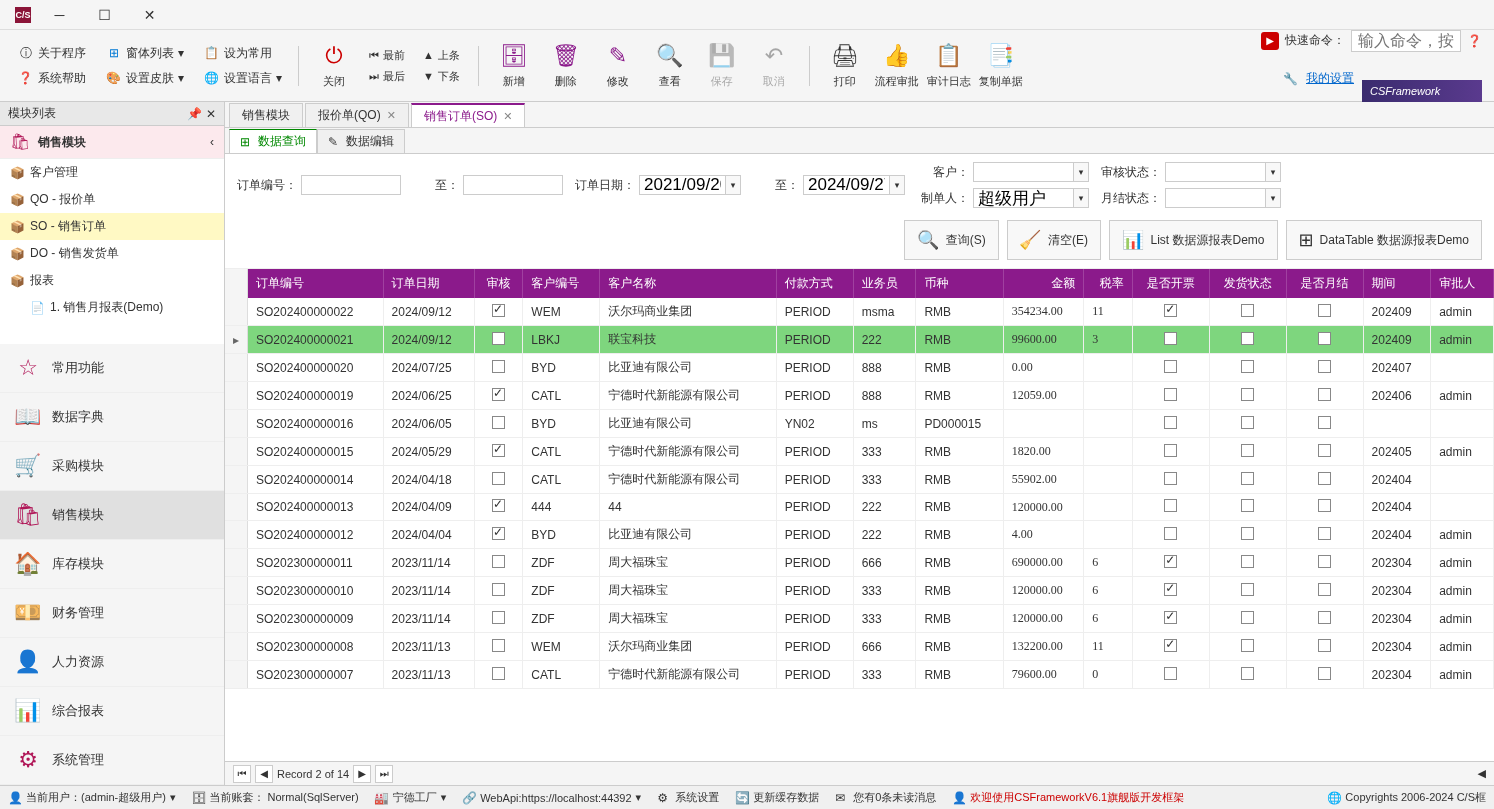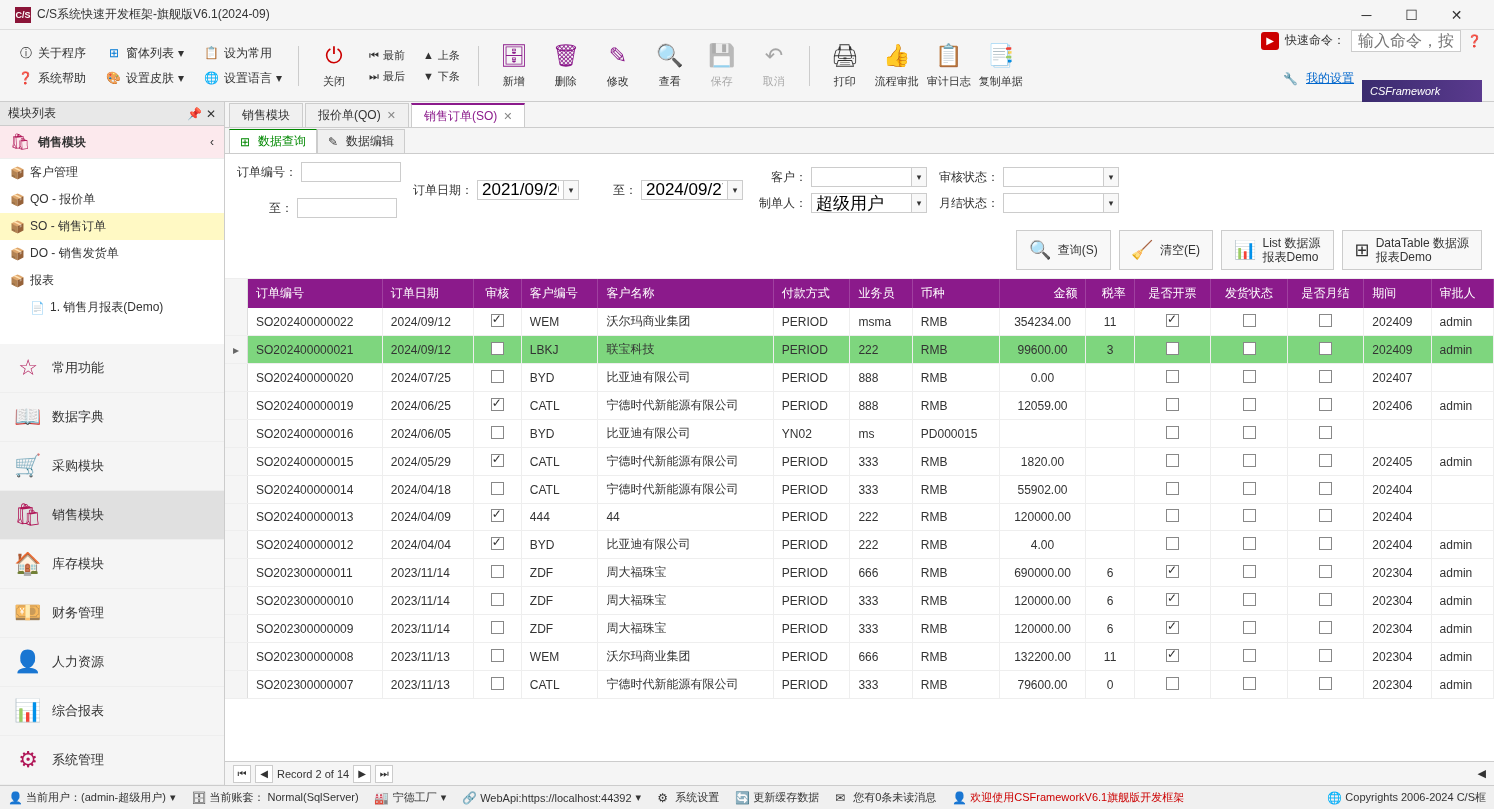--- a/index.html
+++ b/index.html
@@ -62,29 +62,29 @@
 .filter-bar { padding: 8px 12px; background: #fff; display: flex; align-items: center; gap: 12px; flex-wrap: wrap; border-bottom: 1px solid #eee; }
 .filter-field { display: flex; align-items: center; gap: 4px; }
 .filter-field label { font-size: 12px; text-align: right; min-width: 52px; }
 .filter-field input, .filter-field select { height: 20px; border: 1px solid #ccc; padding: 0 4px; font-size: 17px; }
 .filter-field .combo { display: flex; }
 .filter-field .combo input { border-right: none; }
 .filter-field .combo .arrow { width: 16px; height: 20px; border: 1px solid #ccc; background: #f8f8f8; display: flex; align-items: center; justify-content: center; cursor: pointer; font-size: 9px; }
 .filter-buttons { display: flex; gap: 8px; margin-left: auto; }
 .filter-btn { display: flex; align-items: center; gap: 6px; padding: 6px 12px; border: 1px solid #ccc; background: #f8f8f8; cursor: pointer; font-size: 12px; height: 40px; }
 .filter-btn .icon { font-size: 18px; }
-.filter-btn .text { display: flex; flex-direction: column; line-height: 1.2; }
+.filter-btn .text { display: flex; flex-direction: row; line-height: 1.2; }
 
 .grid-wrap { flex: 1; overflow: auto; }
 .grid { border-collapse: collapse; width: 100%; font-size: 12px; }
 .grid th { background: #8b1a8b; color: #fff; padding: 6px 8px; text-align: left; font-weight: normal; border-right: 1px solid #a040a0; position: sticky; top: 0; white-space: nowrap; }
 .grid th.num { text-align: right; }
 .grid th.center { text-align: center; }
 .grid td { padding: 5px 8px; border-bottom: 1px solid #eee; border-right: 1px solid #eee; white-space: nowrap; }
-.grid td.num { text-align: center; }
+.grid td.num { text-align: left; font-family: Liberation Serif, serif; }
 .grid td.center { text-align: center; }
 .grid tr.selected td { background: #7ed67e; }
 .grid .row-indicator { width: 20px; background: #f5f5f5; border-right: 1px solid #ddd; text-align: center; color: #666; }
 .grid tr.selected .row-indicator { background: #f5f5f5; }
 .checkbox { display: inline-block; width: 13px; height: 13px; border: 1px solid #888; background: #fff; position: relative; }
 .checkbox.checked::after { content: "✓"; position: absolute; top: -3px; left: 0; font-size: 12px; color: #333; }
 
 .grid-footer { height: 24px; background: #f5f5f5; border-top: 1px solid #ccc; display: flex; align-items: center; padding: 0 8px; gap: 4px; font-size: 11px; }
 .nav-btn { width: 18px; height: 18px; border: 1px solid #ccc; background: #fff; cursor: pointer; display: flex; align-items: center; justify-content: center; font-size: 10px; }
 
@@ -93,21 +93,20 @@
 .status-item .icon { width: 14px; height: 14px; font-size: 12px; }
 .status-spacer { flex: 1; }
 .status-welcome { color: #c00; }
 </style>
 </head>
 <body>
 
 <div class="window">
   <div class="titlebar">
     <span class="app-icon">C/S</span>
-    <span class="title">C/S系统快速开发框架-旗舰版V6.1(2024-09)</span>
     <div class="win-controls">
       <div class="win-btn">─</div>
       <div class="win-btn">☐</div>
       <div class="win-btn">✕</div>
     </div>
   </div>
 
   <div class="toolbar">
     <div class="menu-left">
       <div style="display:flex;gap:8px;">
@@ -322,21 +321,21 @@
             <span class="icon">⊞</span>
             <span>数据查询</span>
           </div>
           <div class="subtab">
             <span class="icon">✎</span>
             <span>数据编辑</span>
           </div>
         </div>
 
       <div class="filter-bar">
-        <div style="display:flex;flex-direction:column;gap:16px;align-items:center;">
+        <div style="display:flex;flex-direction:row;gap:6px;">
           <div class="filter-field">
               <label>订单编号：</label>
               <input type="text" style="width: 100px;">
             </div>
           <div class="filter-field">
               <label>至：</label>
               <input type="text" style="width: 100px;">
             </div>
         </div>
         <div style="display:flex;flex-direction:row;gap:6px;">

